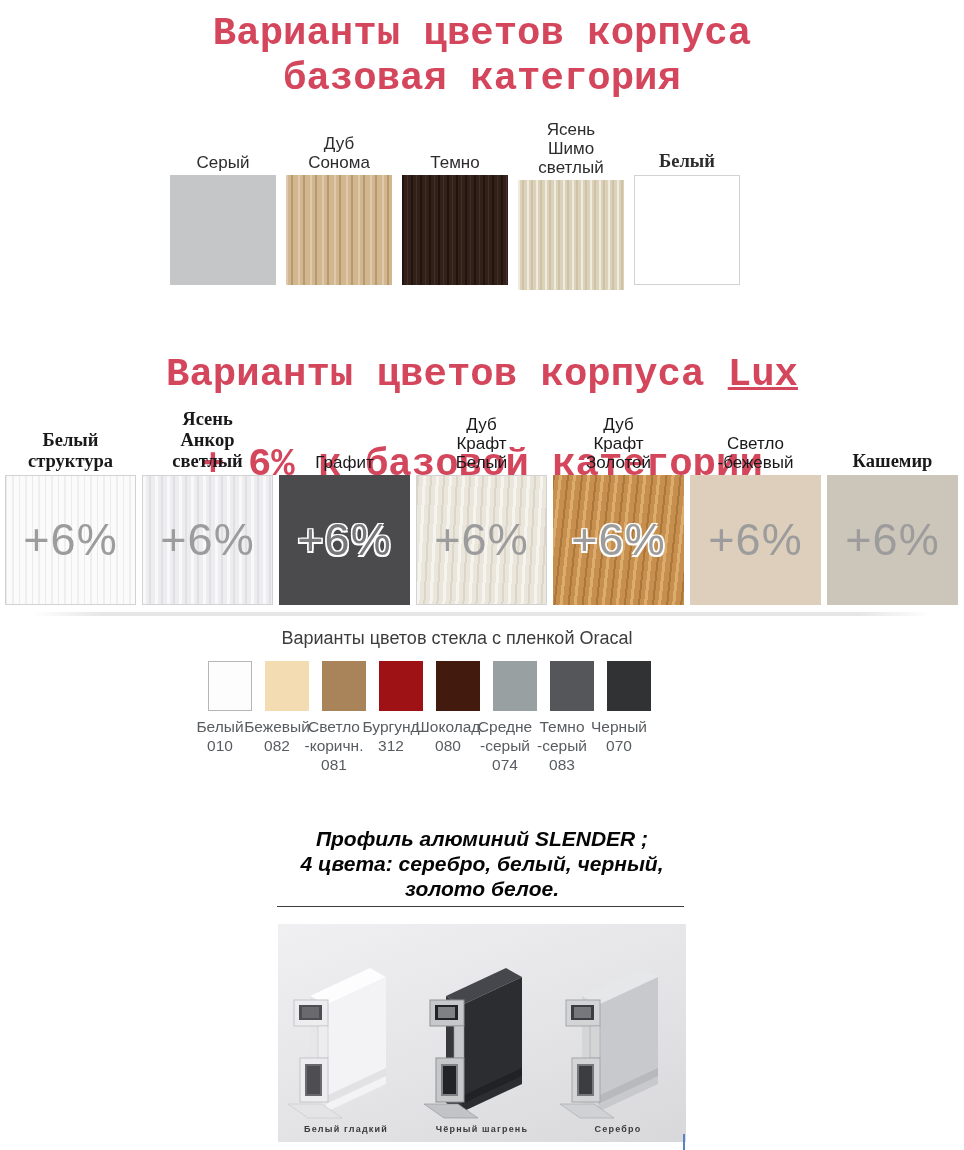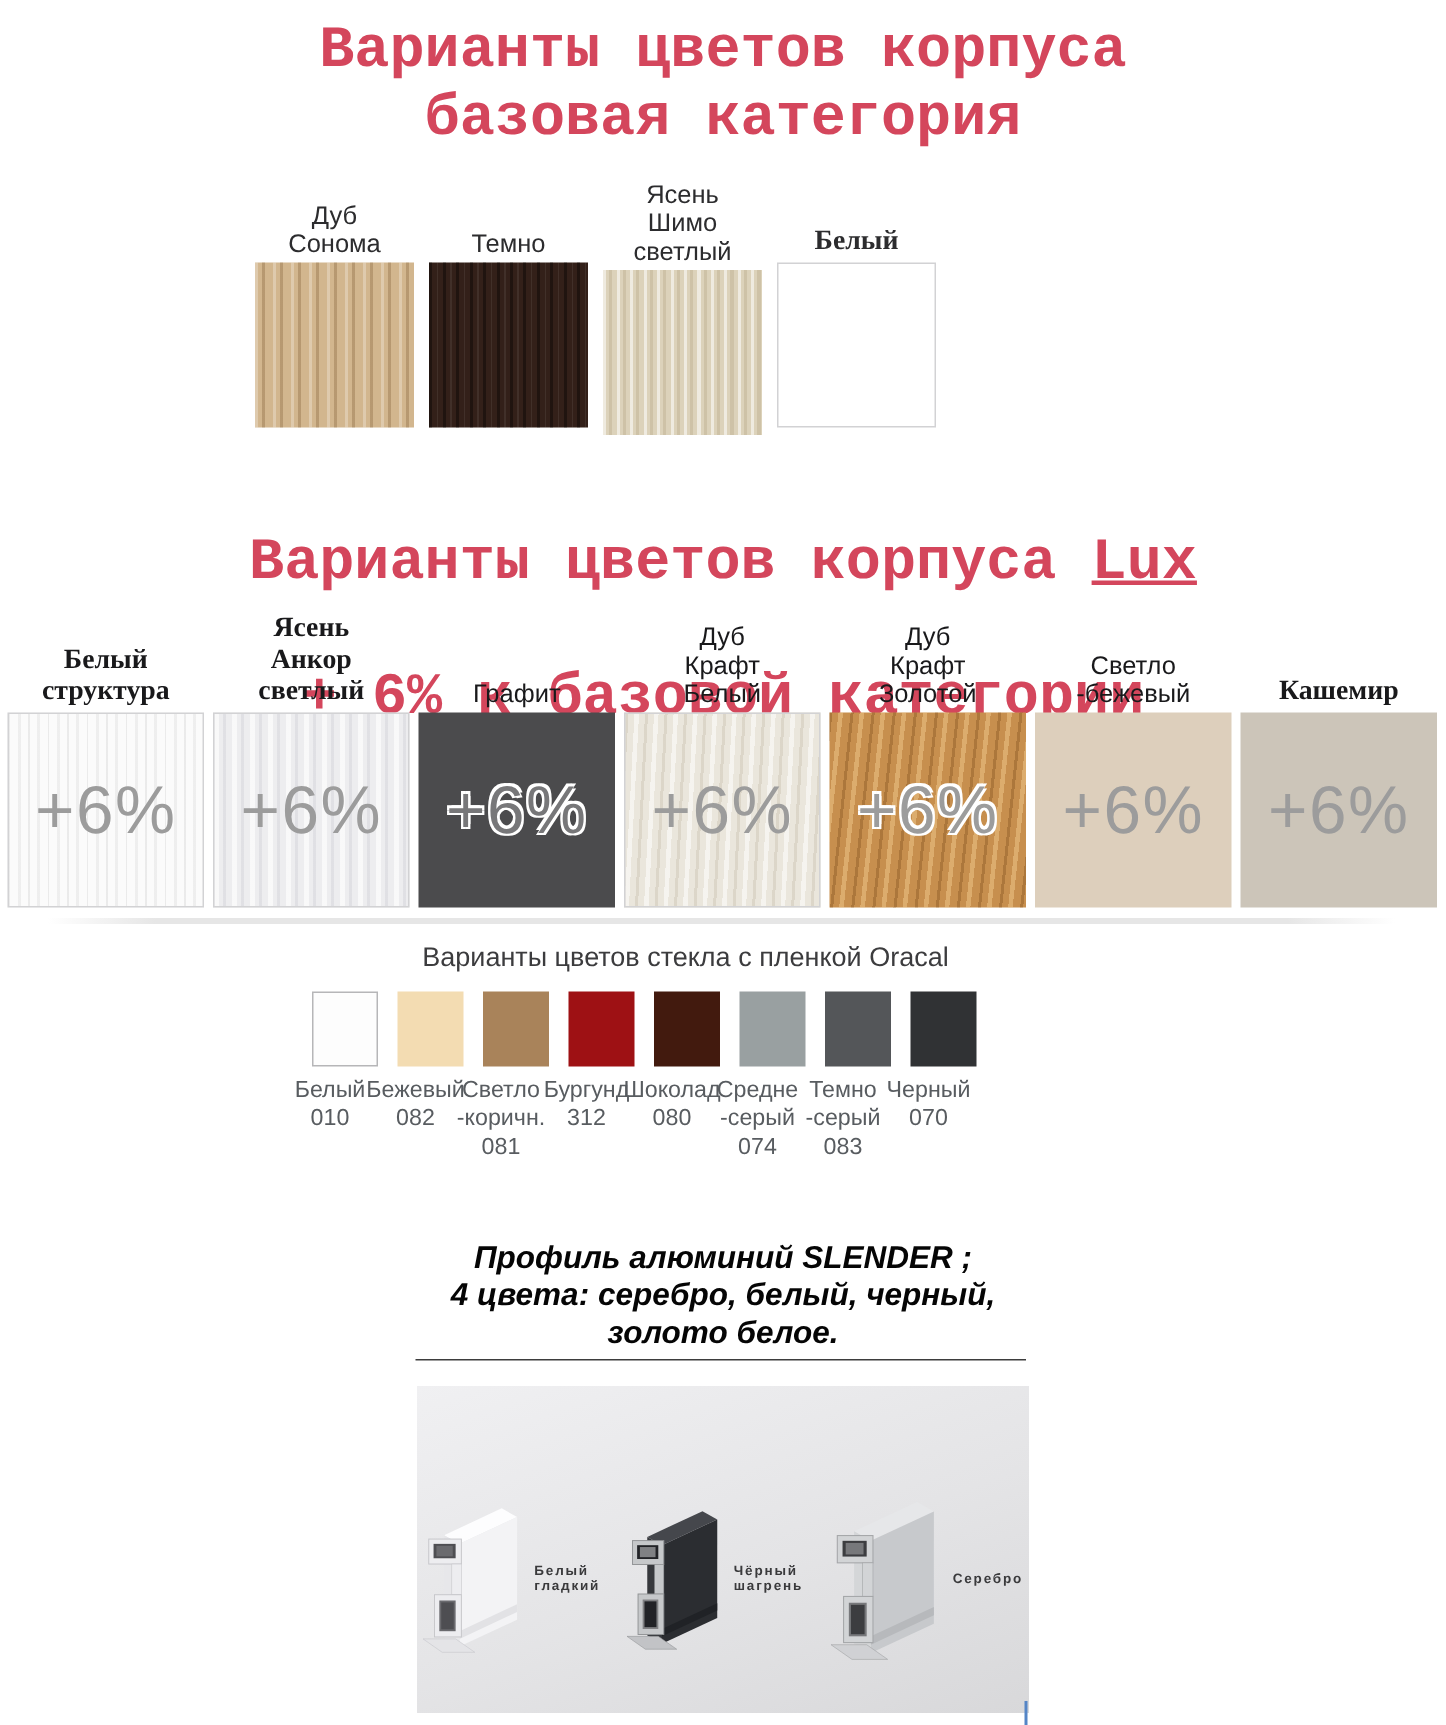--- a/index.html
+++ b/index.html
@@ -57,34 +57,38 @@
   .oracal-label{width:84px;margin:6px 0 0 -20px;text-align:center;white-space:pre-line;
     font-size:15.5px;line-height:19px;color:#585c60;}
 
   
   .profile-text{position:absolute;left:0;top:826px;width:964px;text-align:center;
     font-weight:bold;font-style:italic;font-size:21px;line-height:25px;color:#050505;white-space:pre-line;}
   .profile-underline{position:absolute;left:277px;top:906px;width:407px;height:1px;background:#3d3d3d;}
   .profile-photo{position:absolute;left:278px;top:924px;width:408px;height:218px;
     background:linear-gradient(160deg,#f0f0f2 0%,#e4e4e6 55%,#d8d8da 100%);}
   .profiles-row{position:absolute;left:0;bottom:8px;width:100%;display:flex;justify-content:space-around;align-items:flex-end;}
-  .profile-fig{display:flex;flex-direction:row;align-items:center;width:128px;}
+  .profile-fig{display:flex;flex-direction:column;align-items:center;width:128px;}
   .profile-label{margin-top:2px;font-size:9px;font-weight:bold;letter-spacing:1.2px;color:#3a3a3c;}
 
   .caret{position:absolute;left:683px;top:1134px;width:2px;height:16px;background:#5585c6;}
 </style>
 </head>
 <body>
 
 <div class="page">
 
   <div class="big-title" id="title1">Варианты цветов корпуса
 базовая категория</div>
 
   <div class="swatch-row" id="row1">
+      <div class="swatch-col">
+        <div class="swatch-label">Серый</div>
+        <div class="swatch-box" style="background-color: rgb(197, 198, 200);"></div>
+      </div>
       <div class="swatch-col">
         <div class="swatch-label">Дуб
 Сонома</div>
         <div class="swatch-box t-sonoma" style="background-color: rgb(210, 182, 142);"></div>
       </div>
       <div class="swatch-col">
         <div class="swatch-label">Темно</div>
         <div class="swatch-box t-wenge" style="background-color: rgb(51, 32, 25);"></div>
       </div>
       <div class="swatch-col">

